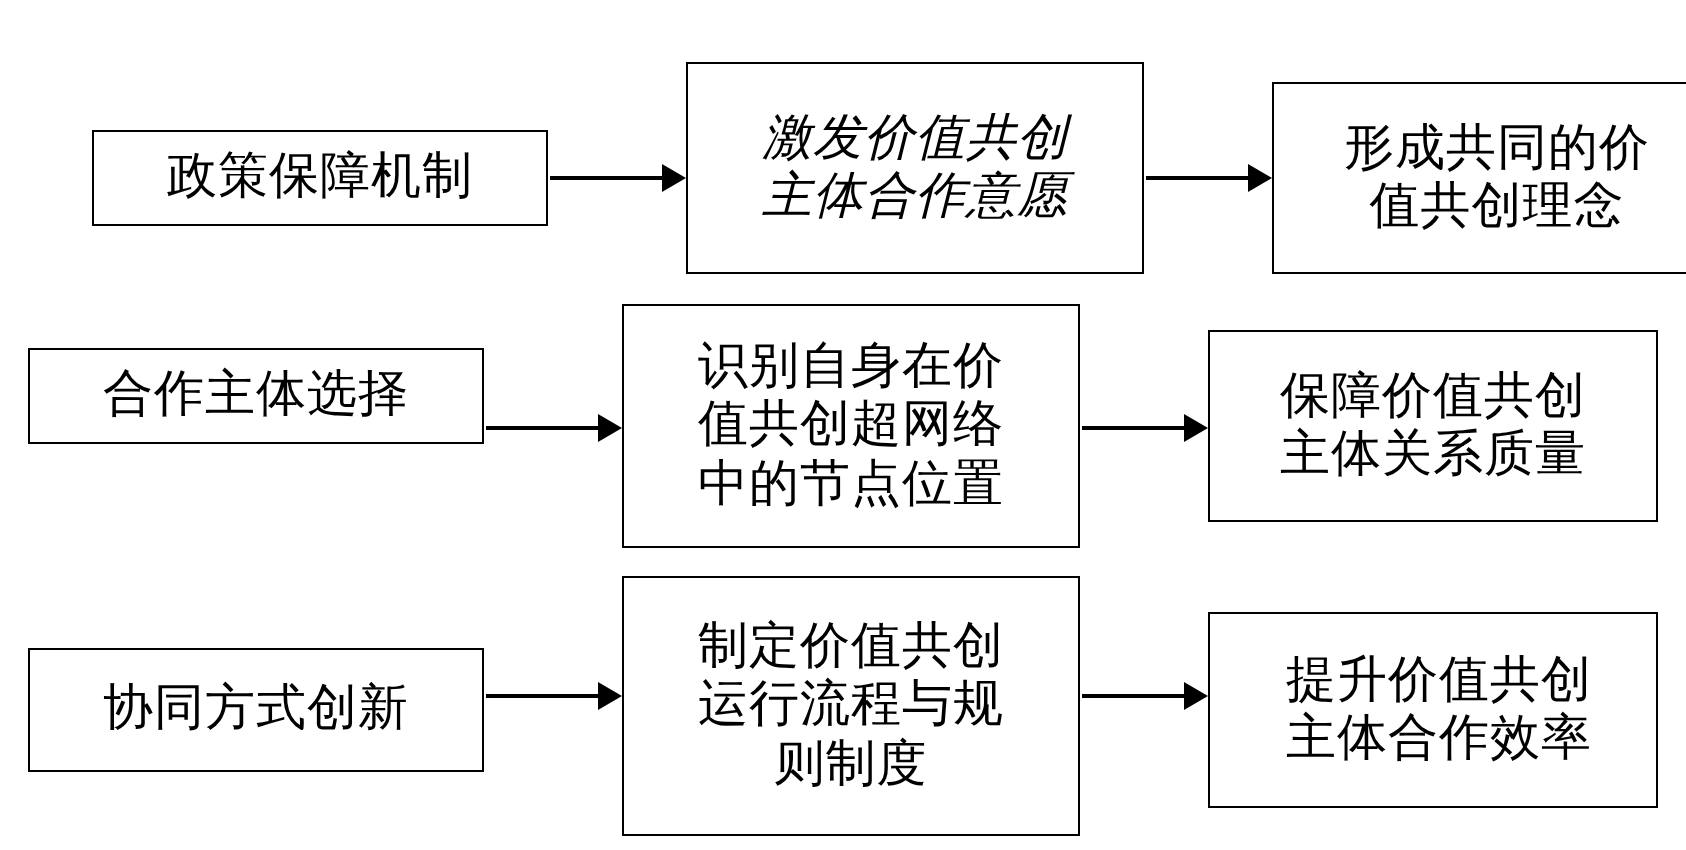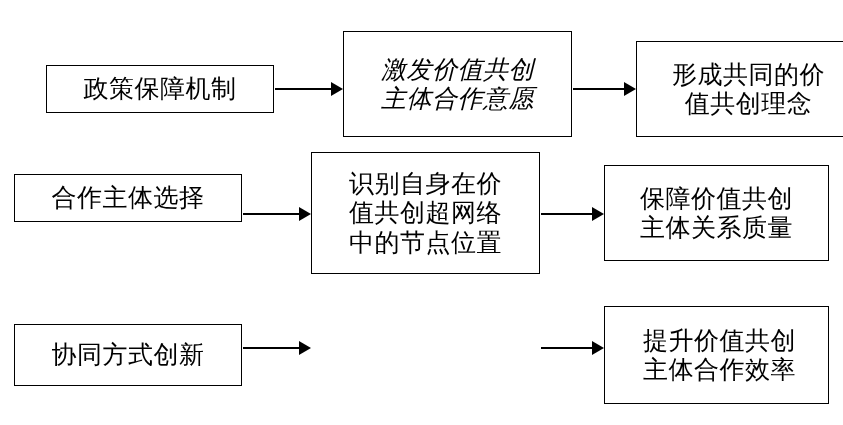--- a/index.html
+++ b/index.html
@@ -149,20 +149,23 @@
   <div class="row row-2">
     <div class="node col-a">协同方式创新</div>
 
     <span class="arrow arrow-ab">
       <svg width="68" height="18" viewBox="0 0 68 18">
         <line x1="0" y1="9" x2="56" y2="9" stroke="#000" stroke-width="2"></line>
         <polygon points="56,2 68,9 56,16" fill="#000"></polygon>
       </svg>
     </span>
 
+    <div class="node col-b">制定价值共创
+运行流程与规
+则制度</div>
 
     <span class="arrow arrow-bc">
       <svg width="63" height="18" viewBox="0 0 63 18">
         <line x1="0" y1="9" x2="51" y2="9" stroke="#000" stroke-width="2"></line>
         <polygon points="51,2 63,9 51,16" fill="#000"></polygon>
       </svg>
     </span>
 
     <div class="node col-c">提升价值共创
 主体合作效率</div>

